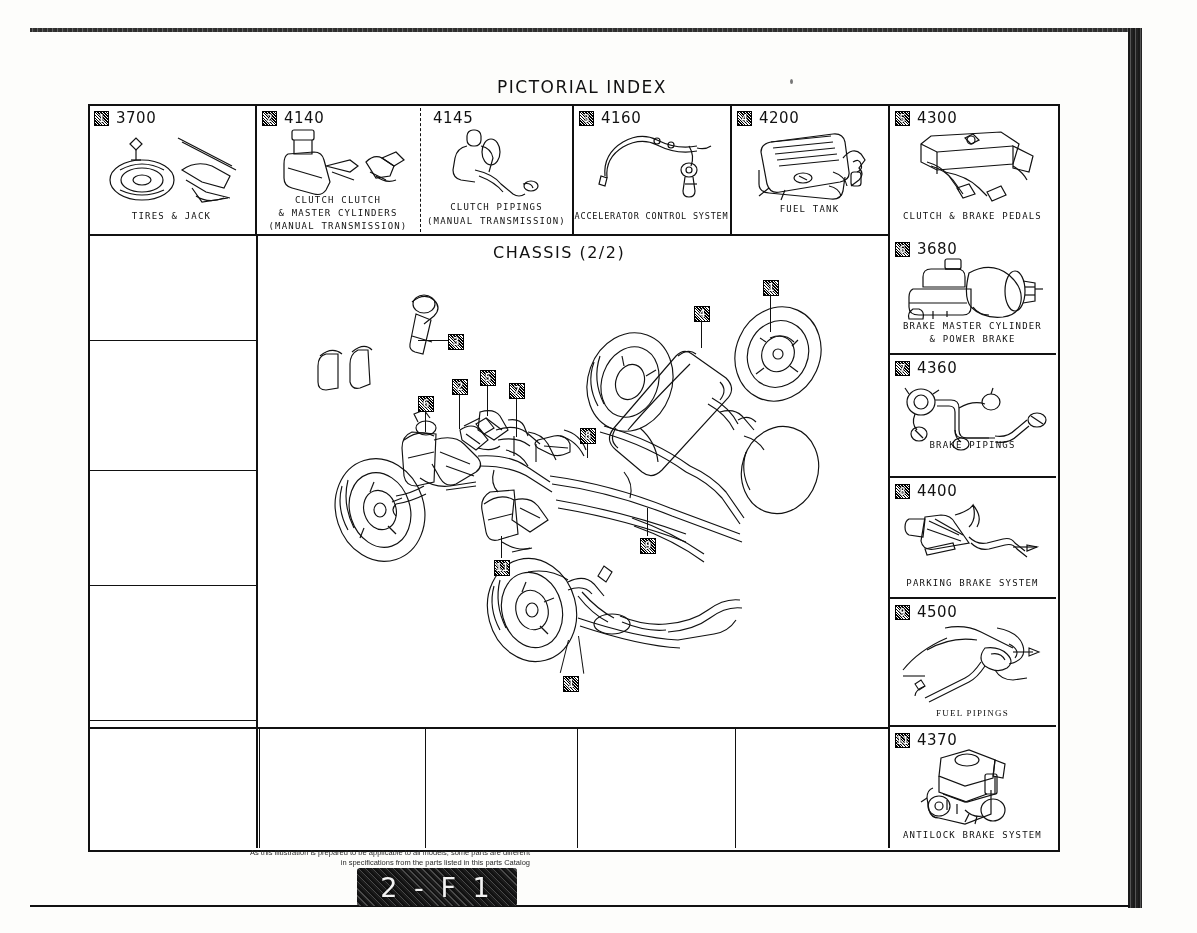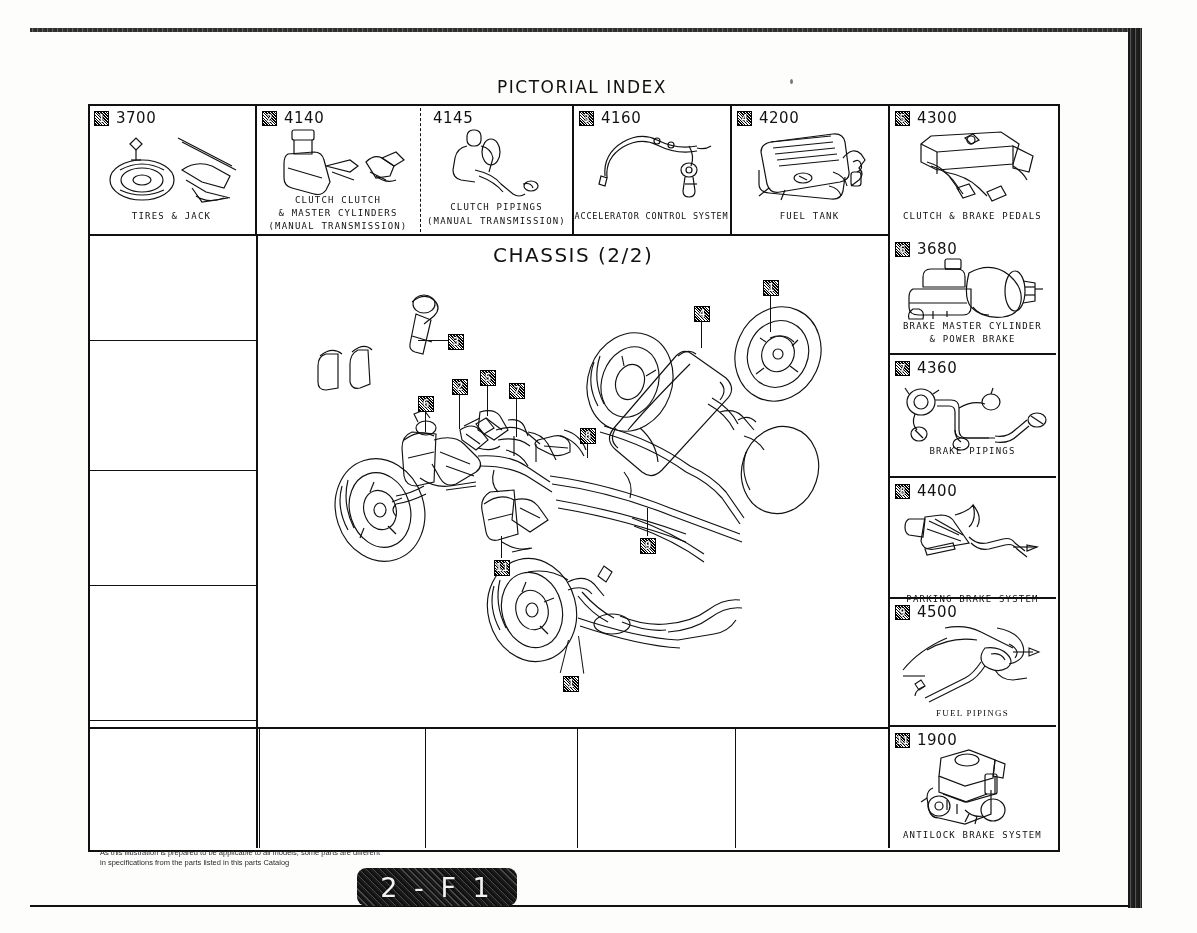--- a/index.html
+++ b/index.html
@@ -42,36 +42,36 @@
   .partno{font-family:"DejaVu Sans",sans-serif;font-size:15px;color:#111;letter-spacing:.5px;}
   .cellcap{position:absolute;left:0;right:0;text-align:center;
     font-family:"DejaVu Sans Mono",monospace;font-size:9px;letter-spacing:1.2px;color:#111;}
 
   .art{position:absolute;}
   .art svg{display:block;overflow:visible;}
 
   
   .pict-index{position:absolute;font-family:"DejaVu Sans",sans-serif;font-size:17px;
     letter-spacing:1.5px;color:#111;}
-  .chassis-title{position:absolute;font-family:"DejaVu Sans",sans-serif;font-size:20px;
+  .chassis-title{position:absolute;font-family:"DejaVu Sans",sans-serif;font-size:16px;
     letter-spacing:1.5px;color:#111;}
 
   
   .callout{position:absolute;}
   .callout .badge{width:16px;height:16px;line-height:16px;font-size:11px;}
   .lead{position:absolute;background:#111;}
 
   
   .footnote{position:absolute;font-family:"Liberation Sans",sans-serif;font-size:7.5px;
-    line-height:10px;color:#2a2a2a;width:430px;filter:blur(.25px);}
+    line-height:10px;color:#2a2a2a;width:430px;filter:blur(.25px);text-align:right;}
 
   
   .pagebadge{position:absolute;display:flex;align-items:center;justify-content:center;
     background:repeating-linear-gradient(45deg,#1b1b1b 0 2px,#4a4a4a 2px 3px,#111 3px 5px);
-    border-radius:9px;}
+    border-radius:3px;}
   .pagebadge .txt{font-family:"DejaVu Sans",sans-serif;font-size:27px;color:#f2f2f2;
     letter-spacing:4px;text-shadow:0 0 3px #000;}
 
   .speck{position:absolute;background:#777;border-radius:50%;}
 </style>
 </head>
 <body>
 
 <div id="page">
 
@@ -205,21 +205,21 @@
           <path d="M52 50 l8 4"></path>
         <path d="M86 46 q12 4 14 14"></path>
         <path d="M96 32 q10 -12 18 -4 l4 6 -6 8 q6 6 0 12 l-8 6"></path>
         <path d="M106 36 q6 -4 8 2 t-4 8"></path>
         <rect x="104" y="46" width="10" height="14" rx="3"></rect>
         <path d="M22 62 l-10 8"></path>
           <path d="M38 64 l-4 10"></path>
         <path d="M82 60 q10 2 12 10"></path>
       </svg>
     </div>
-    <div class="cellcap" style="top:107px;">FUEL TANK</div>
+    <div class="cellcap" style="top:100px;">FUEL TANK</div>
   </div>
 
   <div class="cell" style="left:889px;top:104px;width:167px;height:130px;">
     <div class="cellhead">
       <span class="badge"><span>5</span></span>
       <span class="partno">4300</span>
     </div>
     <div class="art" style="left:16px;top:26px;">
       <svg width="140" height="66" viewBox="0 0 140 66" fill="none" stroke="#111" stroke-width="1.2">
         <path d="M16 14 l10 -8 70 -4 18 12 -6 20 -76 6 -16 -8z"></path>
@@ -315,21 +315,21 @@
         <path d="M58 28 q14 -8 26 -4"></path>
         <ellipse cx="90" cy="22" rx="9" ry="8"></ellipse>
           <path d="M90 14 l2 -6"></path>
         <path d="M14 34 q-4 10 2 16"></path>
         <ellipse cx="18" cy="54" rx="8" ry="7"></ellipse>
           <path d="M14 50 l8 8"></path>
         <path d="M54 50 q0 8 6 12"></path>
         <ellipse cx="60" cy="64" rx="8" ry="6"></ellipse>
       </svg>
     </div>
-    <div class="cellcap" style="top:92px;">BRAKE PIPINGS</div>
+    <div class="cellcap" style="top:86px;">BRAKE PIPINGS</div>
   </div>
 
   <div class="cell" style="left:889px;top:477px;width:167px;height:120px;">
     <div class="cellhead">
       <span class="badge"><span>8</span></span>
       <span class="partno">4400</span>
     </div>
     <div class="art" style="left:12px;top:26px;">
       <svg width="146" height="56" viewBox="0 0 146 56" fill="none" stroke="#111" stroke-width="1.2">
         <path d="M8 16 q-4 2 -4 8 t4 8 l14 2 2 -18z"></path>
@@ -339,21 +339,21 @@
           <path d="M26 26 l34 12"></path>
         <path d="M54 12 q14 -4 18 -10 q4 14 -4 22"></path>
         <path d="M72 2 q10 12 4 22"></path>
         <path d="M68 34 q8 8 18 6 l16 -4 q8 -2 12 4 l10 8"></path>
         <path d="M70 40 q8 8 18 6 l16 -4 q8 -2 12 4 l10 8"></path>
         <path d="M112 44 h24"></path>
           <path d="M126 42 l10 2 -10 4z"></path>
         <path d="M24 46 l28 -6 2 6 -28 6z"></path>
       </svg>
     </div>
-    <div class="cellcap" style="top:117px;">PARKING BRAKE SYSTEM</div>
+    <div class="cellcap" style="top:101px;">PARKING BRAKE SYSTEM</div>
   </div>
 
   <div class="cell" style="left:889px;top:598px;width:167px;height:127px;">
     <div class="cellhead">
       <span class="badge"><span>9</span></span>
       <span class="partno">4500</span>
     </div>
     <div class="art" style="left:8px;top:24px;">
       <svg width="152" height="72" viewBox="0 0 152 72" fill="none" stroke="#111" stroke-width="1.1">
         <path d="M48 6 q20 -4 36 4 l32 16"></path>
@@ -372,21 +372,21 @@
         <path d="M98 48 q6 10 18 10 l14 -2"></path>
         <path d="M6 54 h22"></path>
       </svg>
     </div>
     <div class="cellcap" style="top:110px;font-family:Liberation Serif, serif;">FUEL PIPINGS</div>
   </div>
 
   <div class="cell" style="left:889px;top:726px;width:167px;height:122px;">
     <div class="cellhead">
       <span class="badge"><span>11</span></span>
-      <span class="partno">1900</span>
+      <span class="partno">4370</span>
     </div>
     <div class="art" style="left:30px;top:22px;">
       <svg width="106" height="76" viewBox="0 0 106 76" fill="none" stroke="#111" stroke-width="1.2">
         <path d="M22 10 l28 -8 26 10 -2 18 -28 8 -26 -10z"></path>
         <ellipse cx="48" cy="12" rx="12" ry="6"></ellipse>
         <path d="M76 12 l10 4 -2 14 -10 -2z"></path>
         <path d="M20 28 v16 l28 10 28 -8 v-18"></path>
         <path d="M14 40 q-6 2 -6 10 l2 12 q2 8 10 8 l26 6 26 -10 v-24"></path>
         <rect x="66" y="26" width="12" height="20" rx="2"></rect>
         <path d="M24 46 l22 8 22 -8"></path>

